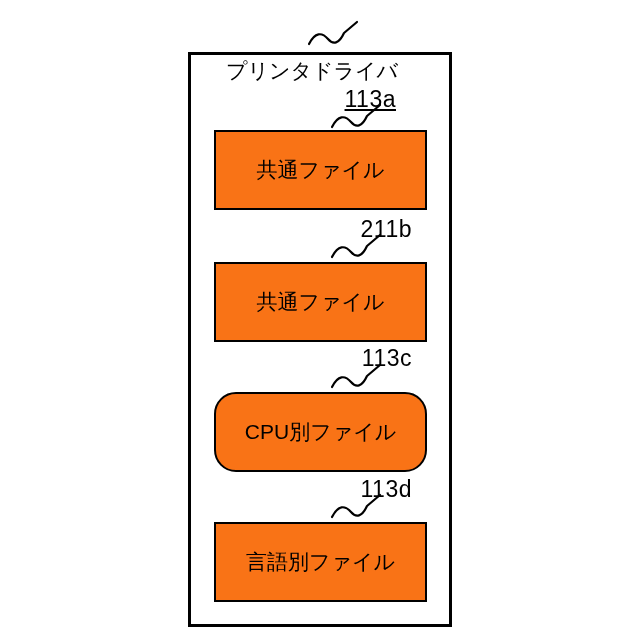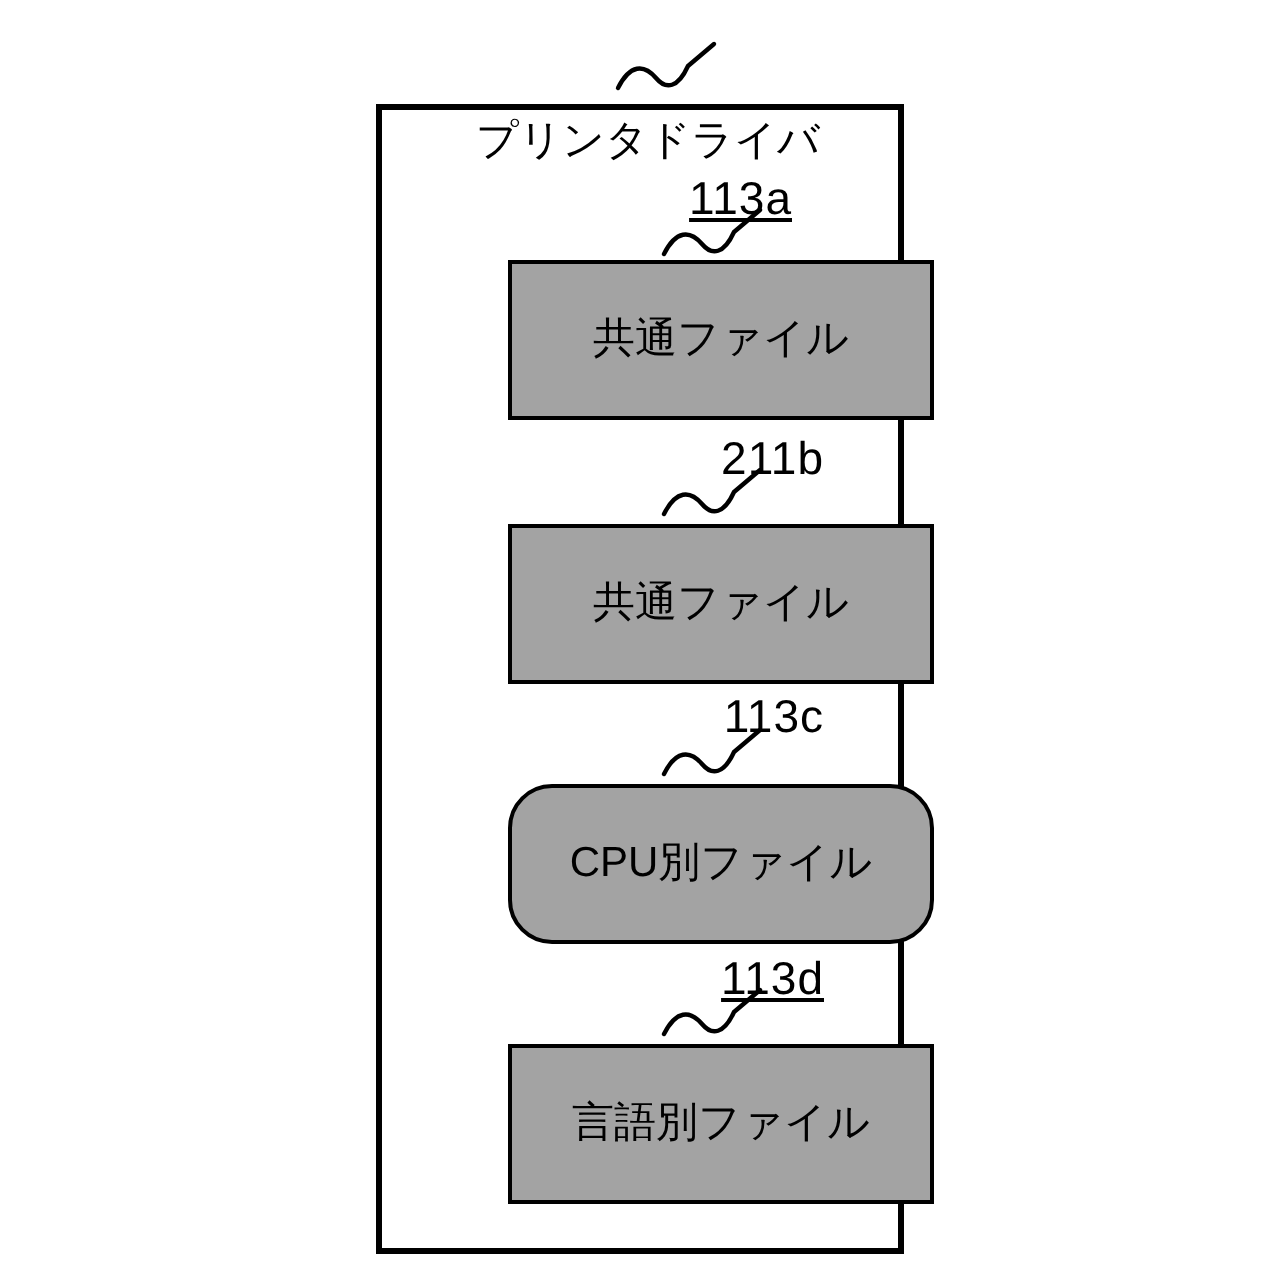--- a/index.html
+++ b/index.html
@@ -26,43 +26,42 @@
     left: 188px;
     top: 52px;
     width: 264px;
     height: 575px;
     border: 3px solid #000;
     box-sizing: border-box;
     background: #fff;
   }
   .outer-title {
     position: absolute;
-    left: 192px;
+    left: 180px;
     top: 56px;
     width: 264px;
     text-align: center;
     font-size: 21px;
     line-height: 30px;
     letter-spacing: 0px;
     white-space: nowrap;
   }
 
   
   .inner-box {
     position: absolute;
     left: 214px;
     width: 213px;
     height: 80px;
     border: 2.6px solid #000;
     box-sizing: border-box;
-    background: #a3a3a3;
+    background: #f97316;
     display: flex;
     align-items: center;
     justify-content: center;
-    margin-left: 40px;
   }
   .inner-label {
     font-size: 21px;
     line-height: 26px;
     white-space: nowrap;
   }
   .box-a { top: 130px; }
   .box-b { top: 262px; }
   .box-c { top: 392px; border-radius: 22px; }
   .box-d { top: 522px; }
@@ -73,21 +72,21 @@
     font-size: 23px;
     line-height: 24px;
     letter-spacing: 0.5px;
     text-align: right;
     white-space: nowrap;
   }
   .ref-113   { left: 312px; top: 4px;   width: 100px; }
   .ref-113a  { left: 296px; top: 87px;  width: 100px; text-decoration: underline; }
   .ref-113b  { left: 312px; top: 217px; width: 100px; }
   .ref-113c  { left: 312px; top: 346px; width: 100px; }
-  .ref-113d  { left: 312px; top: 477px; width: 100px; text-decoration: underline; }
+  .ref-113d  { left: 312px; top: 477px; width: 100px; }
 
   
   .leader {
     position: absolute;
     width: 70px;
     height: 30px;
     overflow: visible;
   }
   .leader-113  { left: 305px; top: 22px; }
   .leader-113a { left: 328px; top: 105px; }

